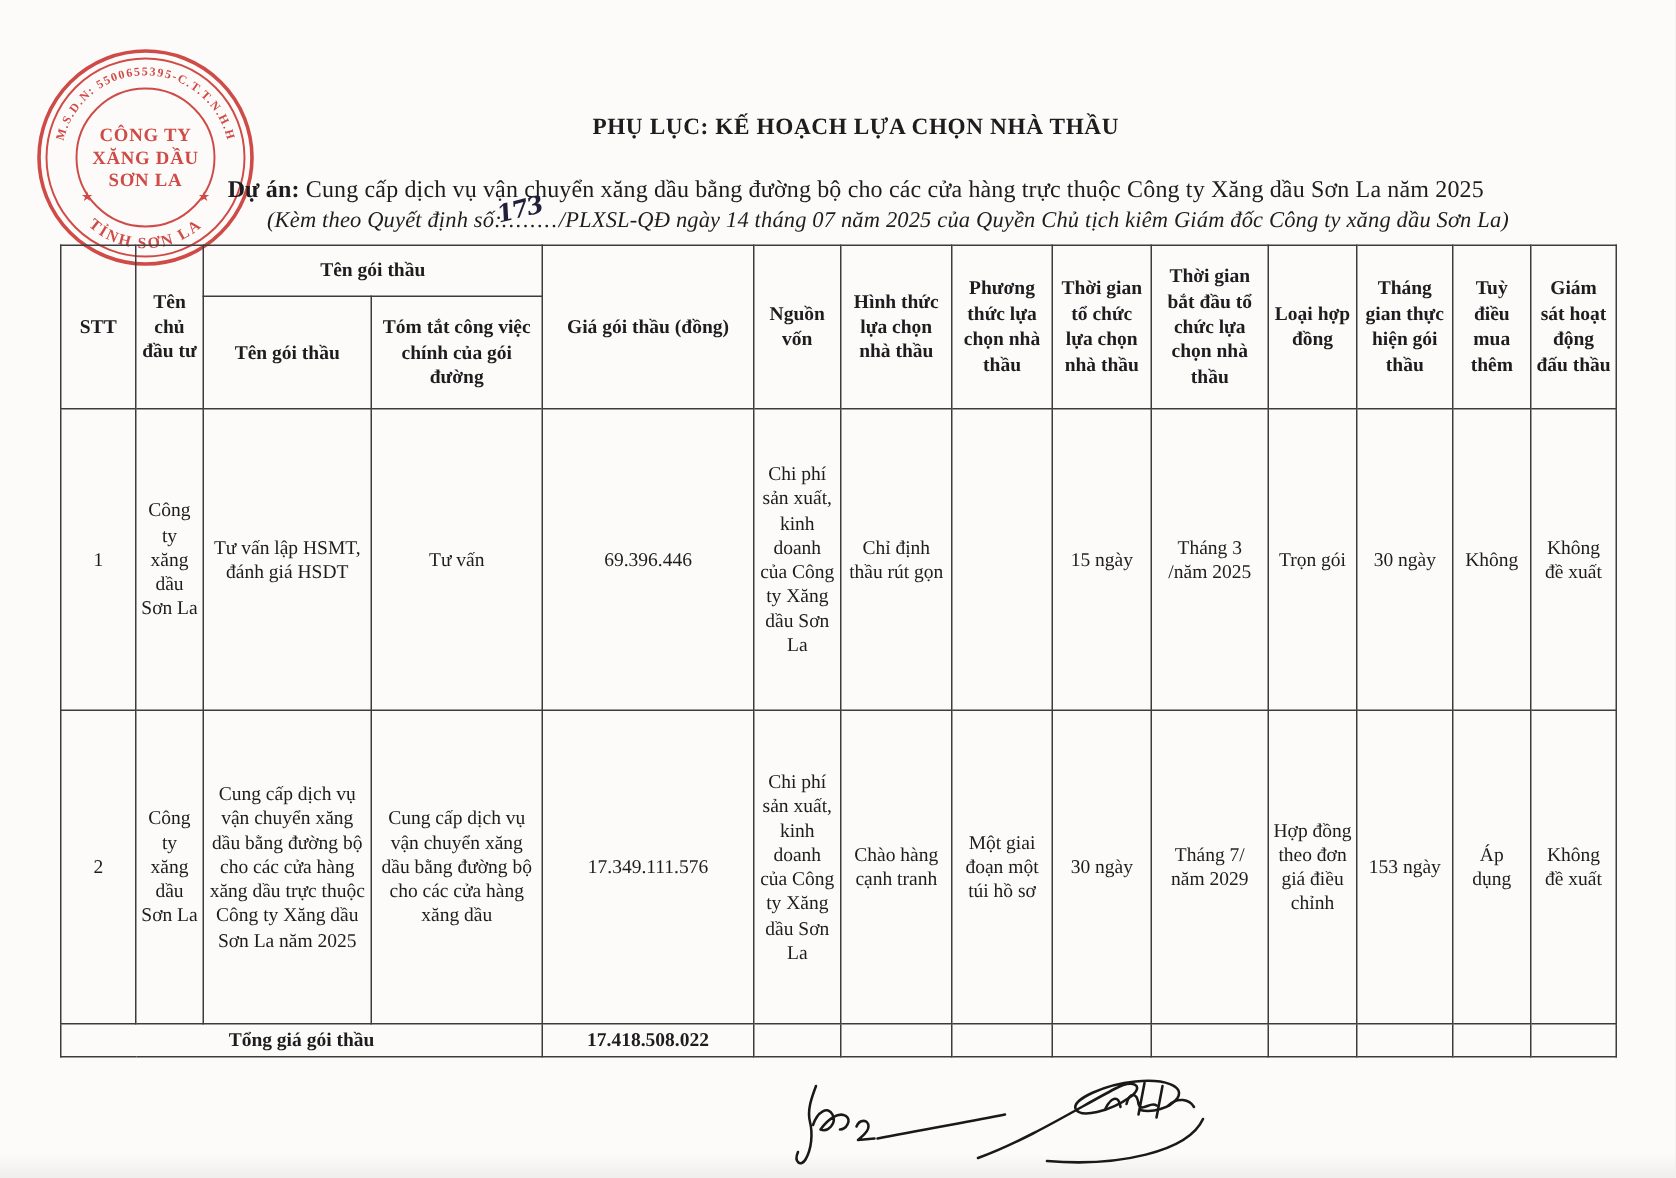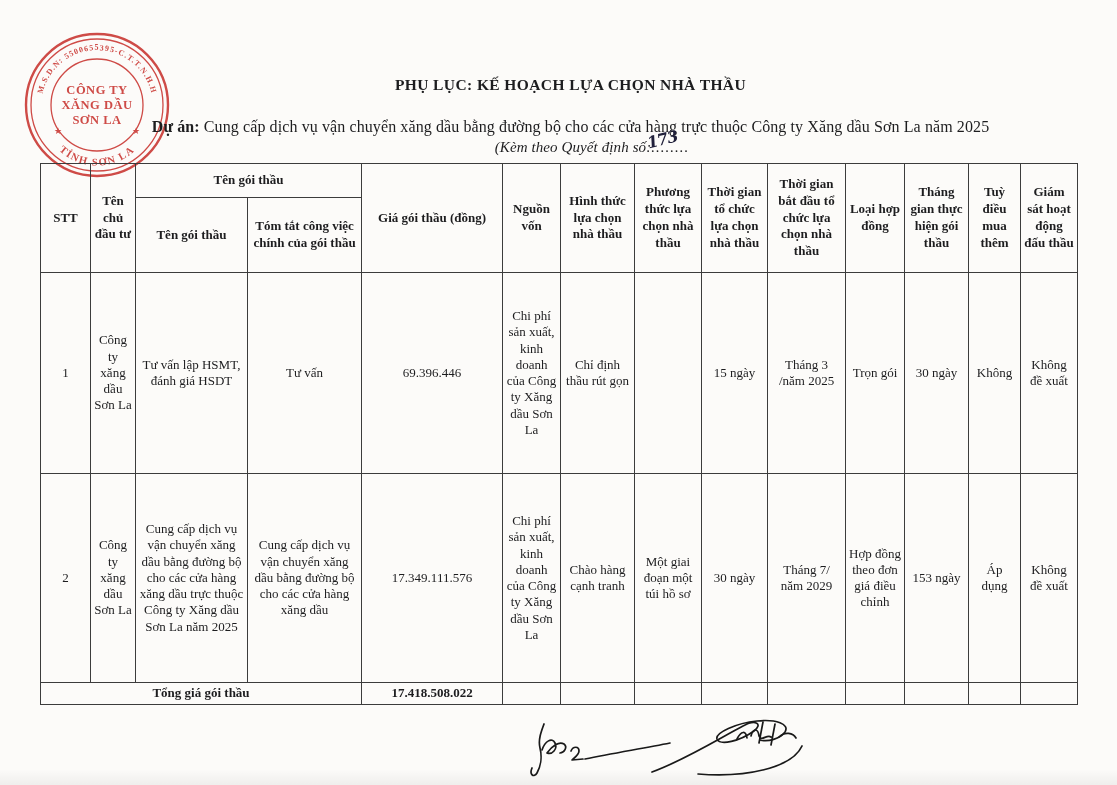--- a/index.html
+++ b/index.html
@@ -80,21 +80,21 @@
     </g>
   </svg>
 
   <div class="doc-header">
     <div class="doc-title">PHỤ LỤC: KẾ HOẠCH LỰA CHỌN NHÀ THẦU</div>
     <div class="doc-project">
       <span class="lbl">Dự án:</span>
       <span>Cung cấp dịch vụ vận chuyển xăng dầu bằng đường bộ cho các cửa hàng trực thuộc Công ty Xăng dầu Sơn La năm 2025</span>
     </div>
     <div class="doc-decision">
-      <span>(Kèm theo Quyết định số:</span><span class="dots-wrap"><span class="dots">........</span><span class="hand-number">173</span></span>
+      <span>(Kèm theo Quyết định số:</span><span class="dots-wrap"><span class="dots">........</span><span class="hand-number">173</span></span><span>/PLXSL-QĐ ngày 14 tháng 07 năm 2025 của Quyền Chủ tịch kiêm Giám đốc Công ty xăng dầu Sơn La)</span>
     </div>
   </div>
 
   <table class="plan">
     <colgroup>
       <col style="width:50px">
         <col style="width:45px">
         <col style="width:112px">
         <col style="width:114px">
       <col style="width:141px">
@@ -119,21 +119,21 @@
         <th rowspan="2">Phương thức lựa chọn nhà thầu</th>
         <th rowspan="2">Thời gian tổ chức lựa chọn nhà thầu</th>
         <th rowspan="2">Thời gian bắt đầu tổ chức lựa chọn nhà thầu</th>
         <th rowspan="2">Loại hợp đồng</th>
         <th rowspan="2">Tháng gian thực hiện gói thầu</th>
         <th rowspan="2">Tuỳ điều mua thêm</th>
         <th rowspan="2">Giám sát hoạt động đấu thầu</th>
       </tr>
       <tr class="h2">
         <th>Tên gói thầu</th>
-        <th>Tóm tắt công việc chính của gói thầu</th>
+        <th>Tóm tắt công việc chính của gói đường</th>
       </tr>
     </thead>
     <tbody>
       <tr class="r1">
         <td>1</td>
         <td>Công ty xăng dầu Sơn La</td>
         <td>Tư vấn lập HSMT, đánh giá HSDT</td>
         <td>Tư vấn</td>
         <td class="price-cell">69.396.446</td>
         <td class="capital-cell">Chi phí sản xuất, kinh doanh của Công ty Xăng dầu Sơn La</td>

